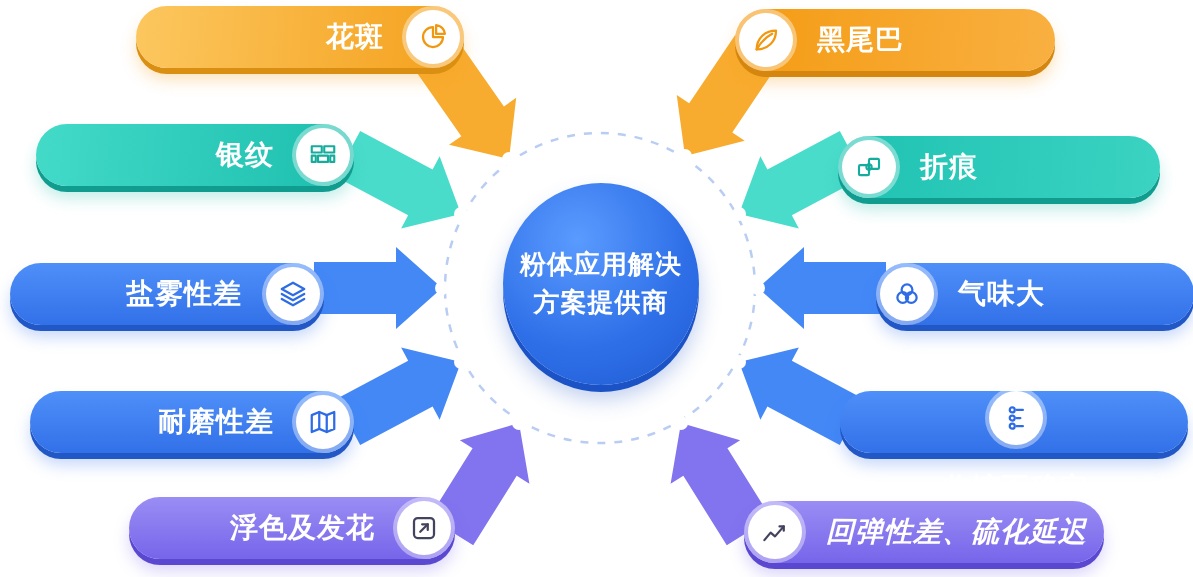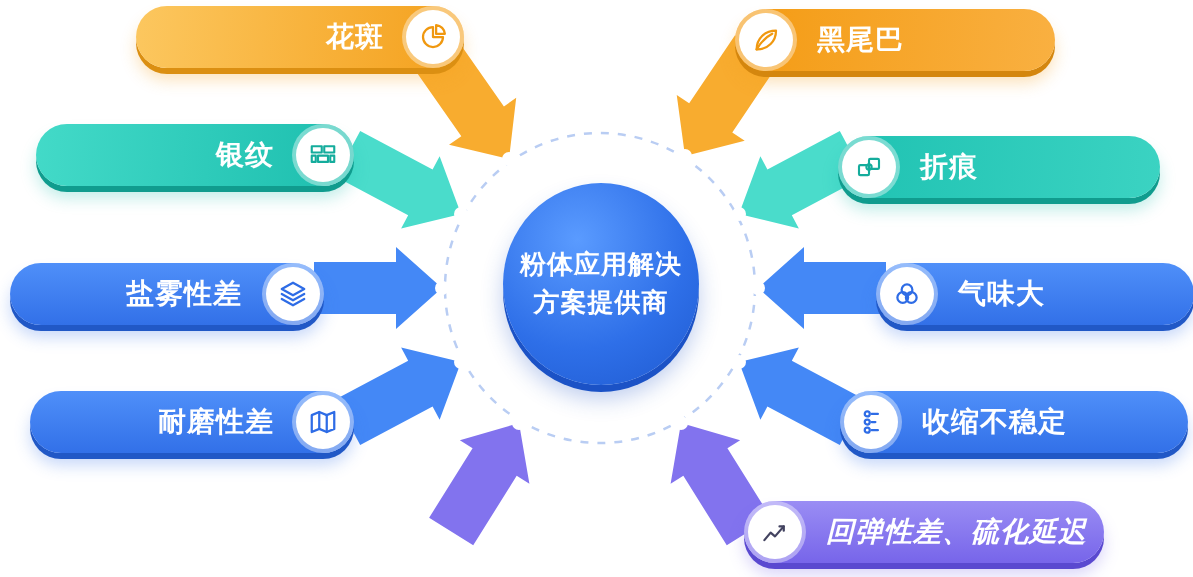--- a/index.html
+++ b/index.html
@@ -55,21 +55,21 @@
   .ic-dark   { color:#434360; }
 
   
   .p1  { left:136px; top:6px;   width:324px; }
   .p2  { left:735px; top:9px;   width:316px; }
   .p3  { left:36px;  top:124px; width:314px; }
   .p4  { left:838px; top:136px; width:318px; }
   .p5  { left:10px;  top:263px; width:310px;gap:24px; }
   .p6  { left:876px; top:263px; width:314px; }
   .p7  { left:30px;  top:391px; width:320px; }
-  .p8  { left:840px; top:391px; width:344px; }
+  .p8  { left:840px; top:391px; width:344px;flex-direction:column; }
   .p9  { left:129px; top:497px; width:322px; }
   .p10 { left:744px; top:501px; width:356px;font-style:italic; }
 </style>
 </head>
 <body>
 
 <div class="canvas">
 
   <svg class="connections" width="1193" height="577" viewBox="0 0 1193 577">
     <circle cx="600" cy="288" r="155" fill="none" stroke="#B9CDF3" stroke-width="2.5" stroke-dasharray="8 9"></circle>
@@ -189,20 +189,30 @@
       <svg viewBox="0 0 24 24" fill="none" stroke="currentColor" stroke-width="1.8" stroke-linecap="round" stroke-linejoin="round">
         <circle cx="9" cy="5.5" r="2"></circle>
         <circle cx="9" cy="12" r="2"></circle>
         <circle cx="9" cy="18.5" r="2"></circle>
         <path d="M12.5 5.5h5M12.5 12h3M12.5 18.5h5"></path>
       </svg>
     </span>
     <span class="pill-label">收缩不稳定</span>
   </div>
 
+  <div class="pill p9 c-purple icon-right">
+    <span class="pill-label">浮色及发花</span>
+    <span class="icon-circle ic-dark">
+      <svg viewBox="0 0 24 24" fill="none" stroke="currentColor" stroke-width="1.8" stroke-linecap="round" stroke-linejoin="round">
+        <rect x="4" y="4" width="16" height="16" rx="3"></rect>
+        <path d="M9 15l6-6"></path>
+        <path d="M10.5 9H15v4.5"></path>
+      </svg>
+    </span>
+  </div>
 
   <div class="pill p10 c-purple icon-left">
     <span class="icon-circle ic-dark">
       <svg viewBox="0 0 24 24" fill="none" stroke="currentColor" stroke-width="1.8" stroke-linecap="round" stroke-linejoin="round">
         <path d="M3.5 18.5L8.5 12.5 12 15.5 19 7.5"></path>
         <path d="M15.6 7.5h3.4v3.4"></path>
       </svg>
     </span>
     <span class="pill-label">回弹性差、硫化延迟</span>
   </div>

